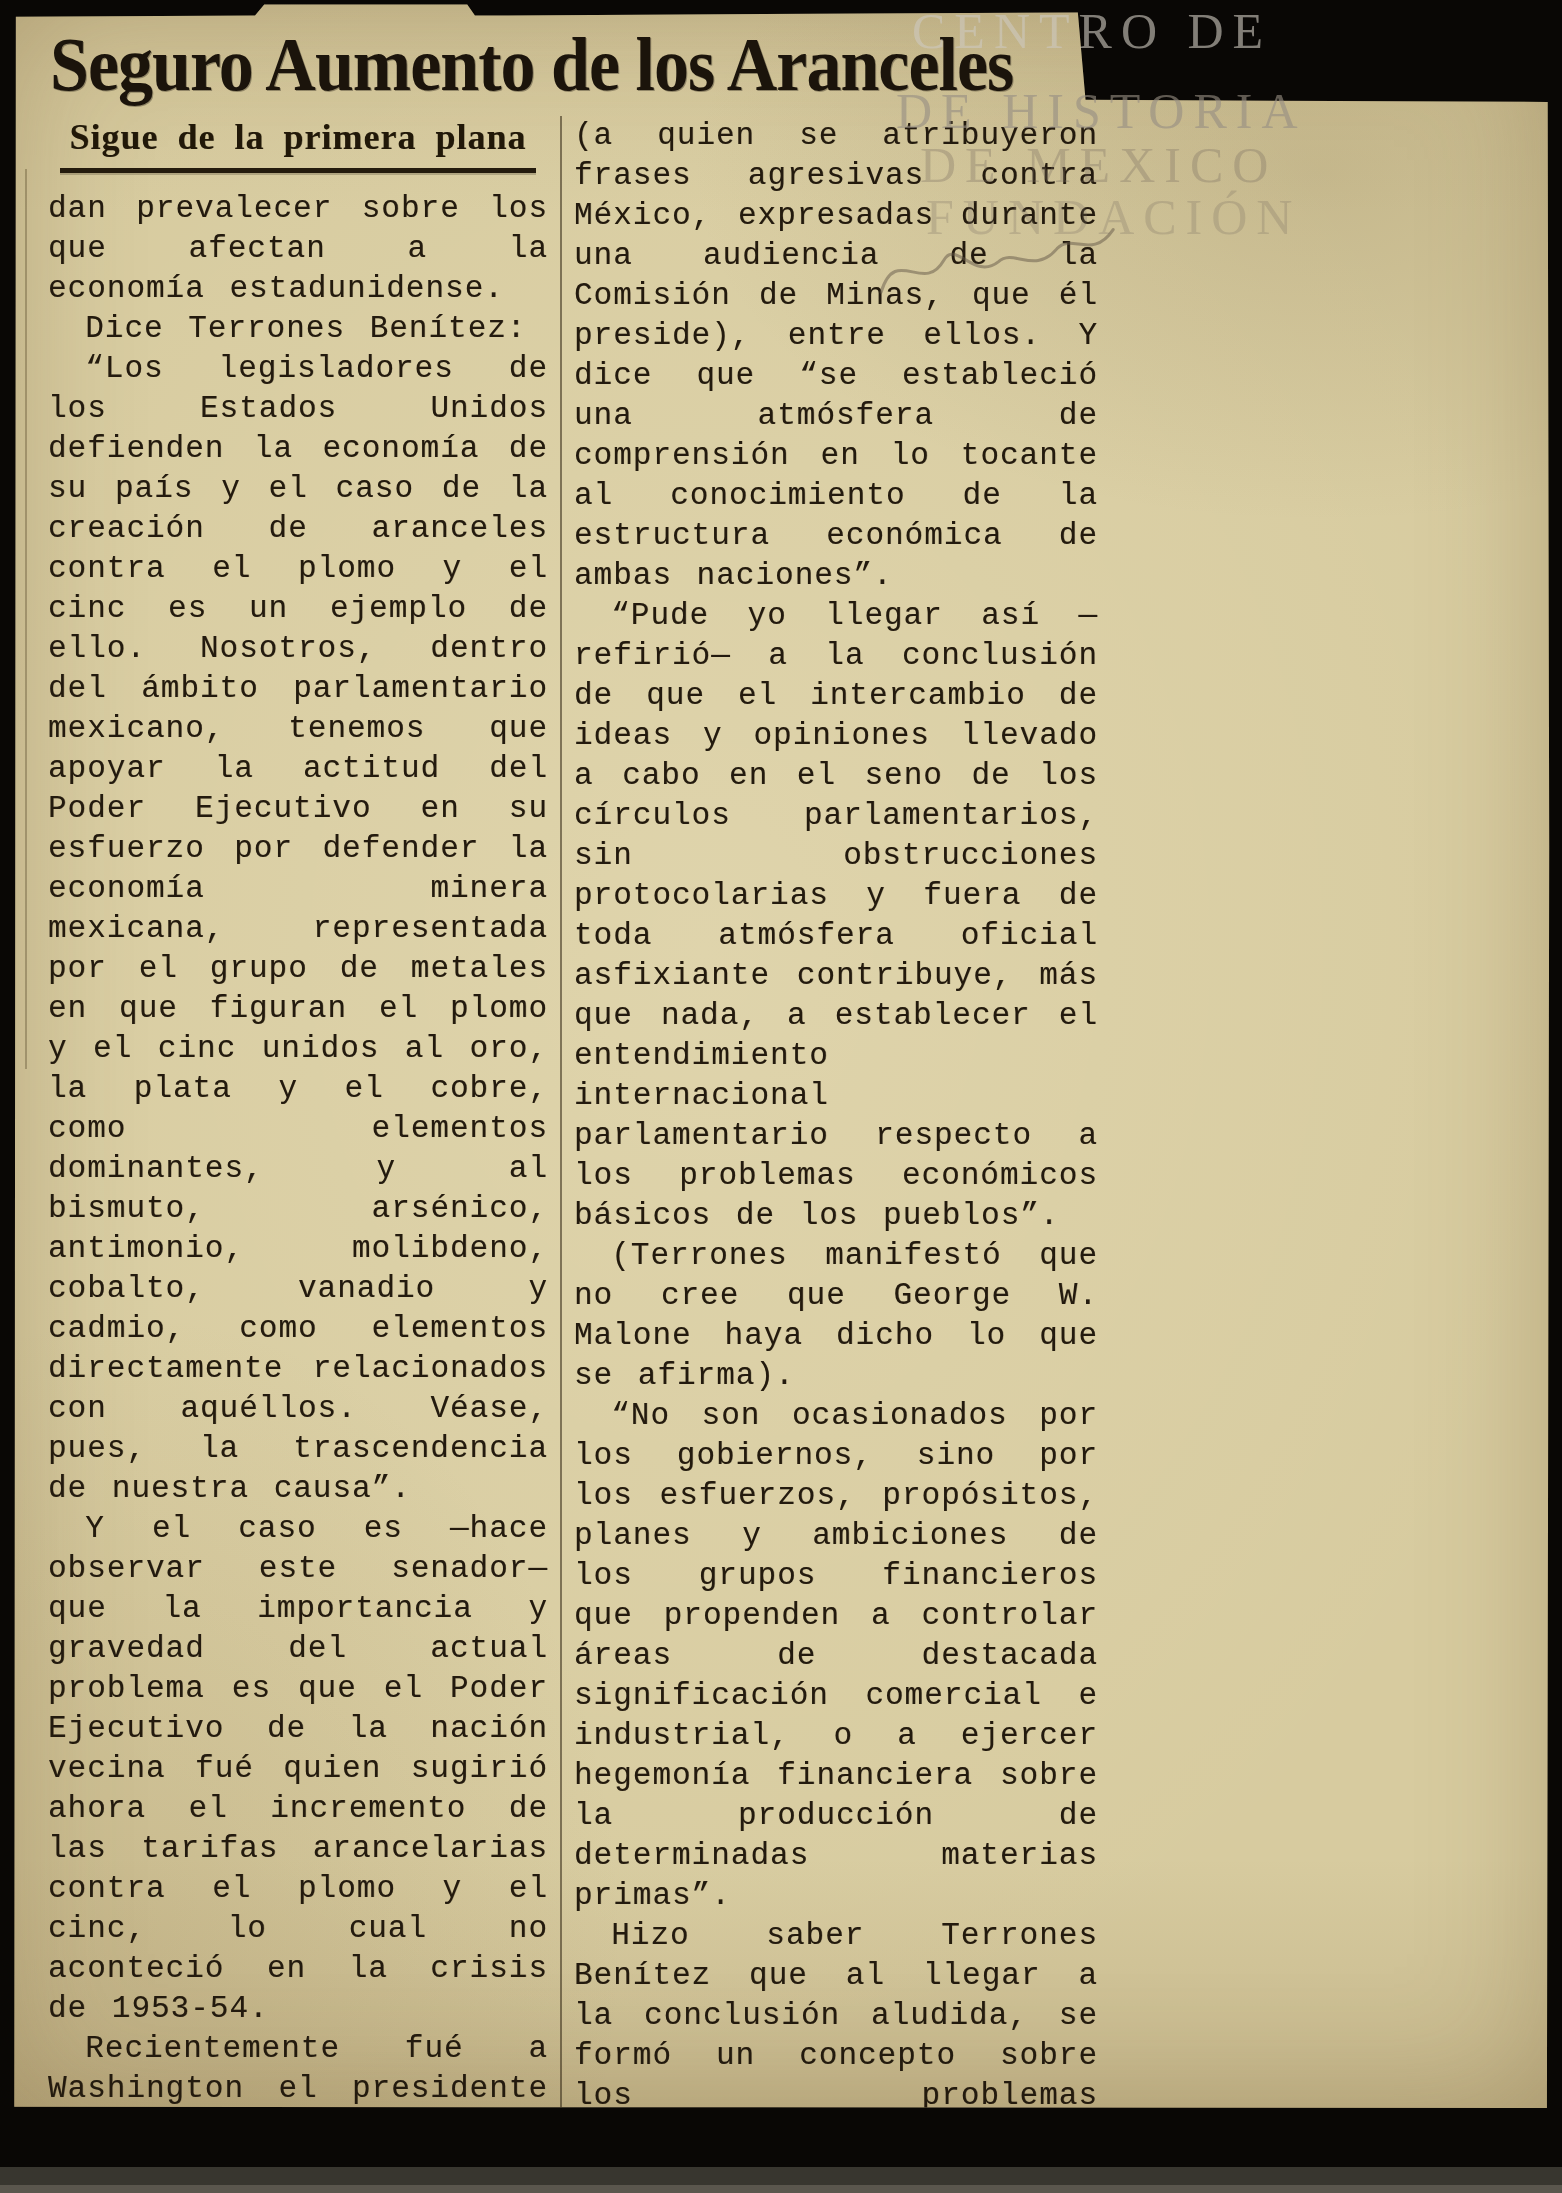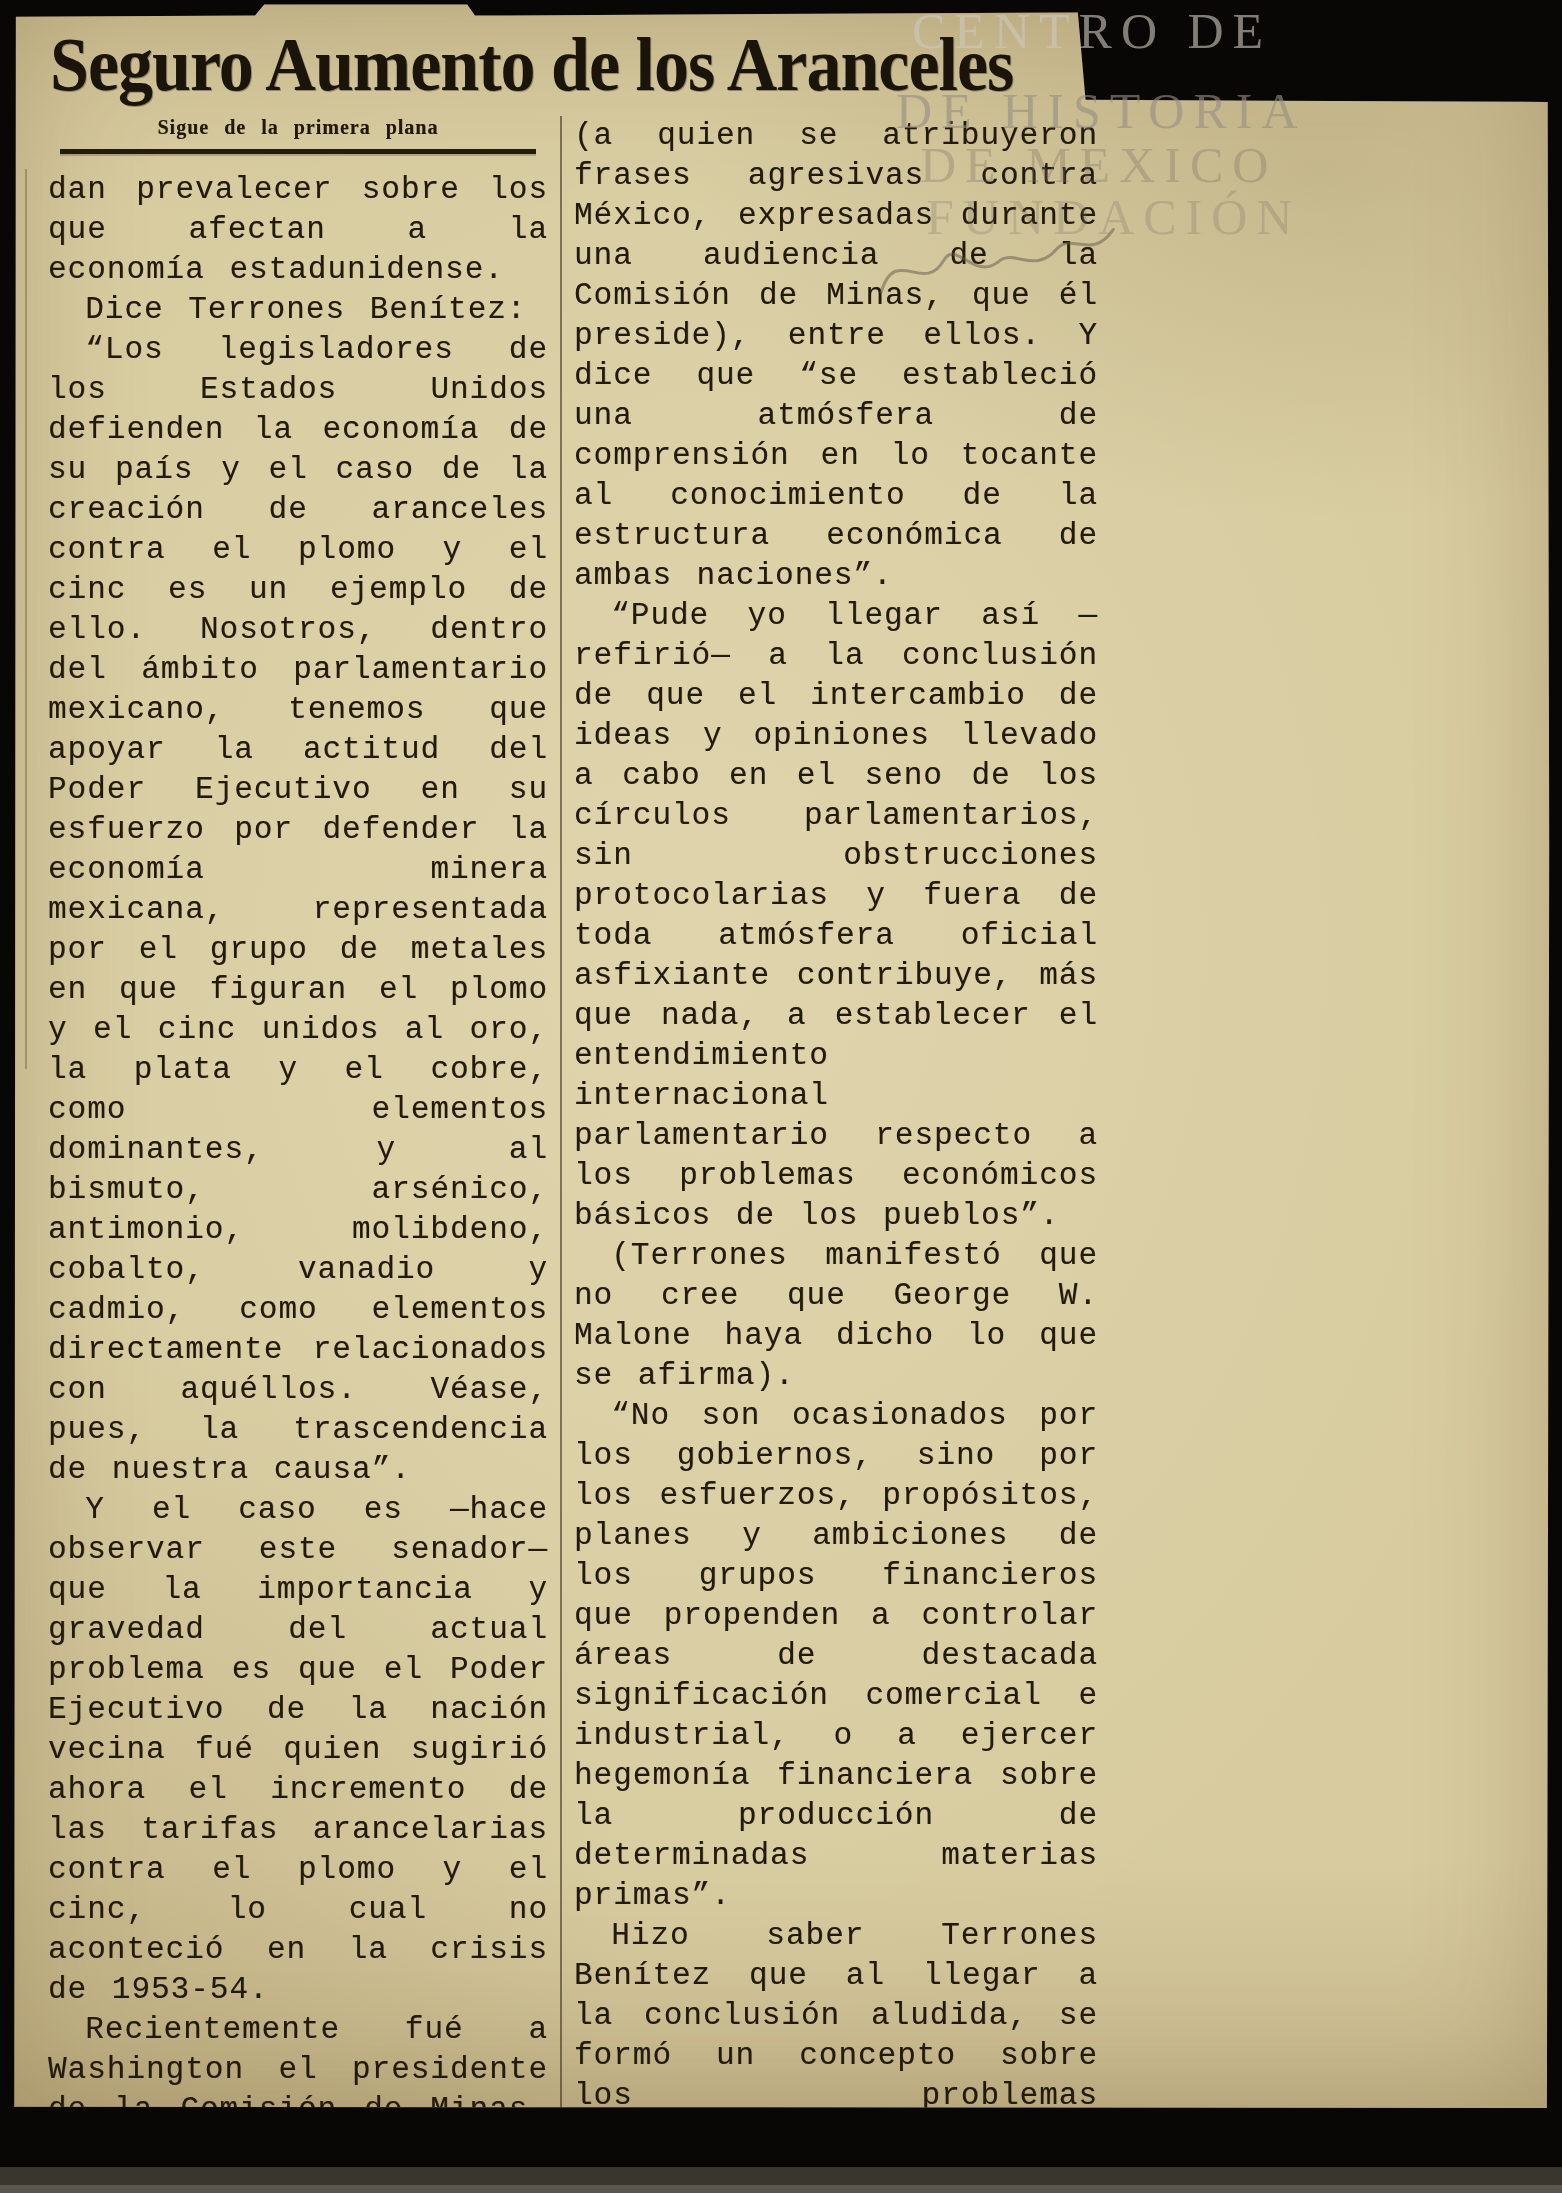--- a/index.html
+++ b/index.html
@@ -63,21 +63,21 @@
     width: 2px;
     align-self: stretch;
     margin: 0 12px 14px 12px;
     background: rgba(50,38,20,.55);
   }
 
   .kicker-wrap { padding: 0 12px; margin-bottom: 16px; }
   .kicker {
     text-align: center;
     font-weight: bold;
-    font-size: 20px;
+    font-size: 36px;
     letter-spacing: 1px;
     word-spacing: 9px;
     color: #211808;
     text-shadow: .4px .4px 0 rgba(33,24,8,.4);
   }
   .kicker-rule {
     height: 5px;
     background: #241b0d;
     margin-top: 10px;
     box-shadow: 0 2px 0 rgba(36,27,13,.22);

